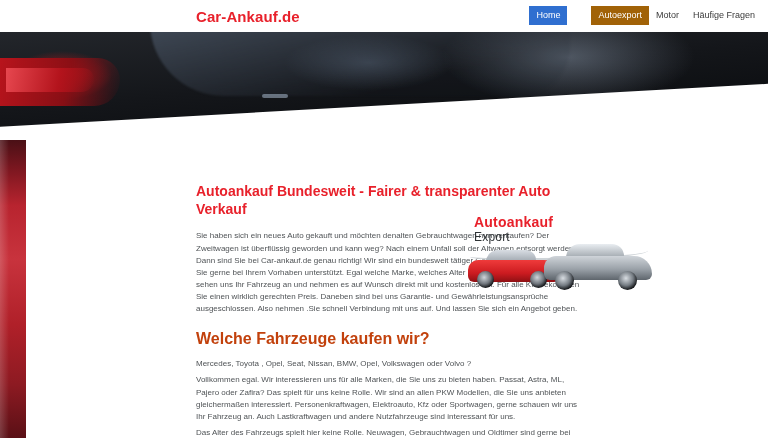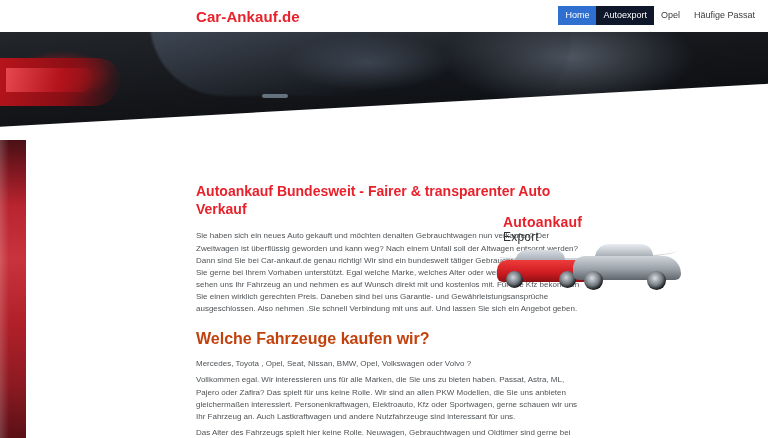--- a/index.html
+++ b/index.html
@@ -51,22 +51,23 @@
     color: #3b3b3b;
     background: transparent;
     white-space: nowrap;
     line-height: 1;
   }
   .nav-item.active {
     background: #2f6fd0;
     color: #ffffff;
   }
   .nav-item.accent {
-    background: #0f172a;
+    background: #a16207;
     color: #ffffff;
+    margin-left: 24px;
   }
 
   
   .hero {
     position: relative;
     height: 140px;
     overflow: hidden;
     background: #0a0a0c;
   }
   .hero-photo {
@@ -201,21 +202,20 @@
     text-align: left;
   }
   p.body.tight { margin-bottom: 4px; }
 
   
   .promo {
     position: absolute;
     left: 466px; top: 214px;
     width: 190px; height: 82px;
     z-index: 6;
-    margin-left: 29px;
   }
   .promo-title {
     position: absolute;
     left: 8px; top: 0;
     font-size: 14px;
     font-weight: bold;
     color: #e8212b;
     letter-spacing: 0.2px;
   }
   .promo-sub {
@@ -295,22 +295,22 @@
 </head>
 <body>
 
 <div id="page">
 
   <div class="header">
     <div class="brand">Car-Ankauf.de</div>
     <div class="nav">
       <div class="nav-item active">Home</div>
       <div class="nav-item accent">Autoexport</div>
-      <div class="nav-item">Opel</div>
-      <div class="nav-item">Häufige Passat</div>
+      <div class="nav-item">Motor</div>
+      <div class="nav-item">Häufige Fragen</div>
     </div>
   </div>
 
   <div class="hero">
     <div class="hero-photo"></div>
     <div class="tail"></div>
     <div class="tail-inner"></div>
     <div class="roofline"></div>
     <div class="handle" style="left:262px; top:62px;"></div>
     <div class="handle" style="left:492px; top:70px;"></div>

